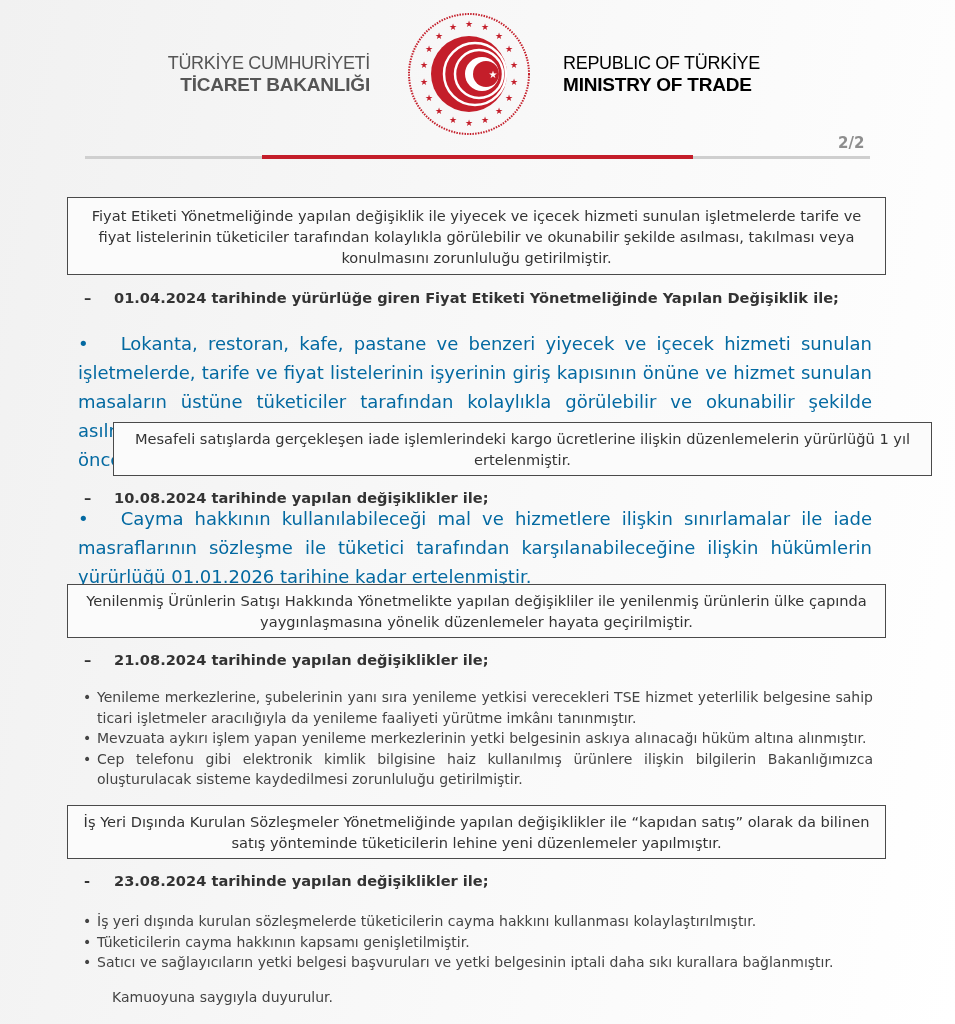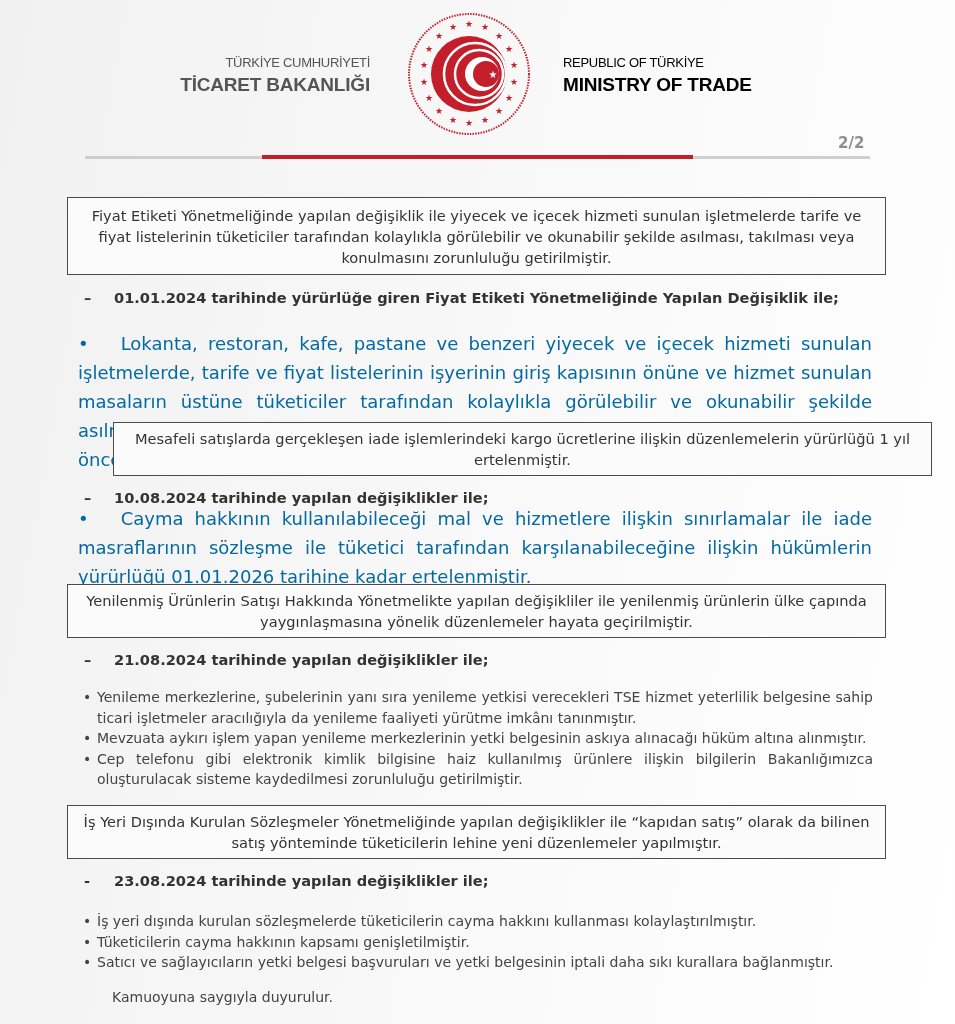--- a/index.html
+++ b/index.html
@@ -12,21 +12,21 @@
     }
     .header { position: absolute; left: 0; top: 0; width: 955px; height: 180px; }
     .org-left {
       position: absolute; left: 140px; top: 52px; width: 230px; text-align: right;
       color: #555; line-height: 22px;
     }
     .org-right {
       position: absolute; left: 563px; top: 52px; width: 260px; text-align: left;
       color: #000000; line-height: 22px;
     }
-    .org-line1 { font-family: "Liberation Sans", sans-serif; font-size: 13px; letter-spacing: -0.3px; }
+    .org-line1 { font-family: "Liberation Sans", sans-serif; font-size: 18px; letter-spacing: -0.3px; }
     .org-line2 { font-family: "Liberation Sans", sans-serif; font-size: 19px; font-weight: bold; letter-spacing: -0.2px; }
     .emblem { position: absolute; left: 405px; top: 12px; width: 128px; height: 124px; }
     .page-num {
       position: absolute; left: 838px; top: 134px; font-size: 15px; font-weight: bold; color: #8e8e8e;
     }
     .rule-gray { position: absolute; left: 85px; top: 156px; width: 785px; height: 3px; background: #cfcfcf; }
     .rule-red { position: absolute; left: 262px; top: 155px; width: 431px; height: 4px; background: #c41e2a; }
 
     .box {
       position: absolute; left: 67px; width: 819px;
@@ -96,21 +96,21 @@
 
   <div class="page-num">2/2</div>
   <div class="rule-gray"></div>
   <div class="rule-red"></div>
 </div>
 
 <div class="box" style="top:197px;height:78px;">
   <span>Fiyat Etiketi Yönetmeliğinde yapılan değişiklik ile yiyecek ve içecek hizmeti sunulan işletmelerde tarife ve fiyat listelerinin tüketiciler tarafından kolaylıkla görülebilir ve okunabilir şekilde asılması, takılması veya konulmasını zorunluluğu getirilmiştir.</span>
 </div>
 <div class="dash-line" style="top:289px;">
-  <span class="dash">–</span><span>01.01.2024 tarihinde yürürlüğe giren Fiyat Etiketi Yönetmeliğinde Yapılan Değişiklik ile;</span>
+  <span class="dash">–</span><span>01.04.2024 tarihinde yürürlüğe giren Fiyat Etiketi Yönetmeliğinde Yapılan Değişiklik ile;</span>
 </div>
 <div class="para" style="top:329px;">
   <span>•</span><span class="tab"></span><span>Lokanta, restoran, kafe, pastane ve benzeri yiyecek ve içecek hizmeti sunulan işletmelerde, tarife ve fiyat listelerinin işyerinin giriş kapısının önüne ve hizmet sunulan masaların üstüne tüketiciler tarafından kolaylıkla görülebilir ve okunabilir şekilde asılması, takılması veya konulması zorunlu hale getirilmiştir. Düzenleme ile tüketicilerin önceden ve doğru bir şekilde bilgilendirilmesi amaçlanmıştır.</span>
 </div>
 
 <div class="box" style="top:422px;height:54px;margin-left:46px;">
   <span>Mesafeli satışlarda gerçekleşen iade işlemlerindeki kargo ücretlerine ilişkin düzenlemelerin yürürlüğü 1 yıl ertelenmiştir.</span>
 </div>
 <div class="dash-line" style="top:489px;">
   <span class="dash">–</span><span>10.08.2024 tarihinde yapılan değişiklikler ile;</span>

